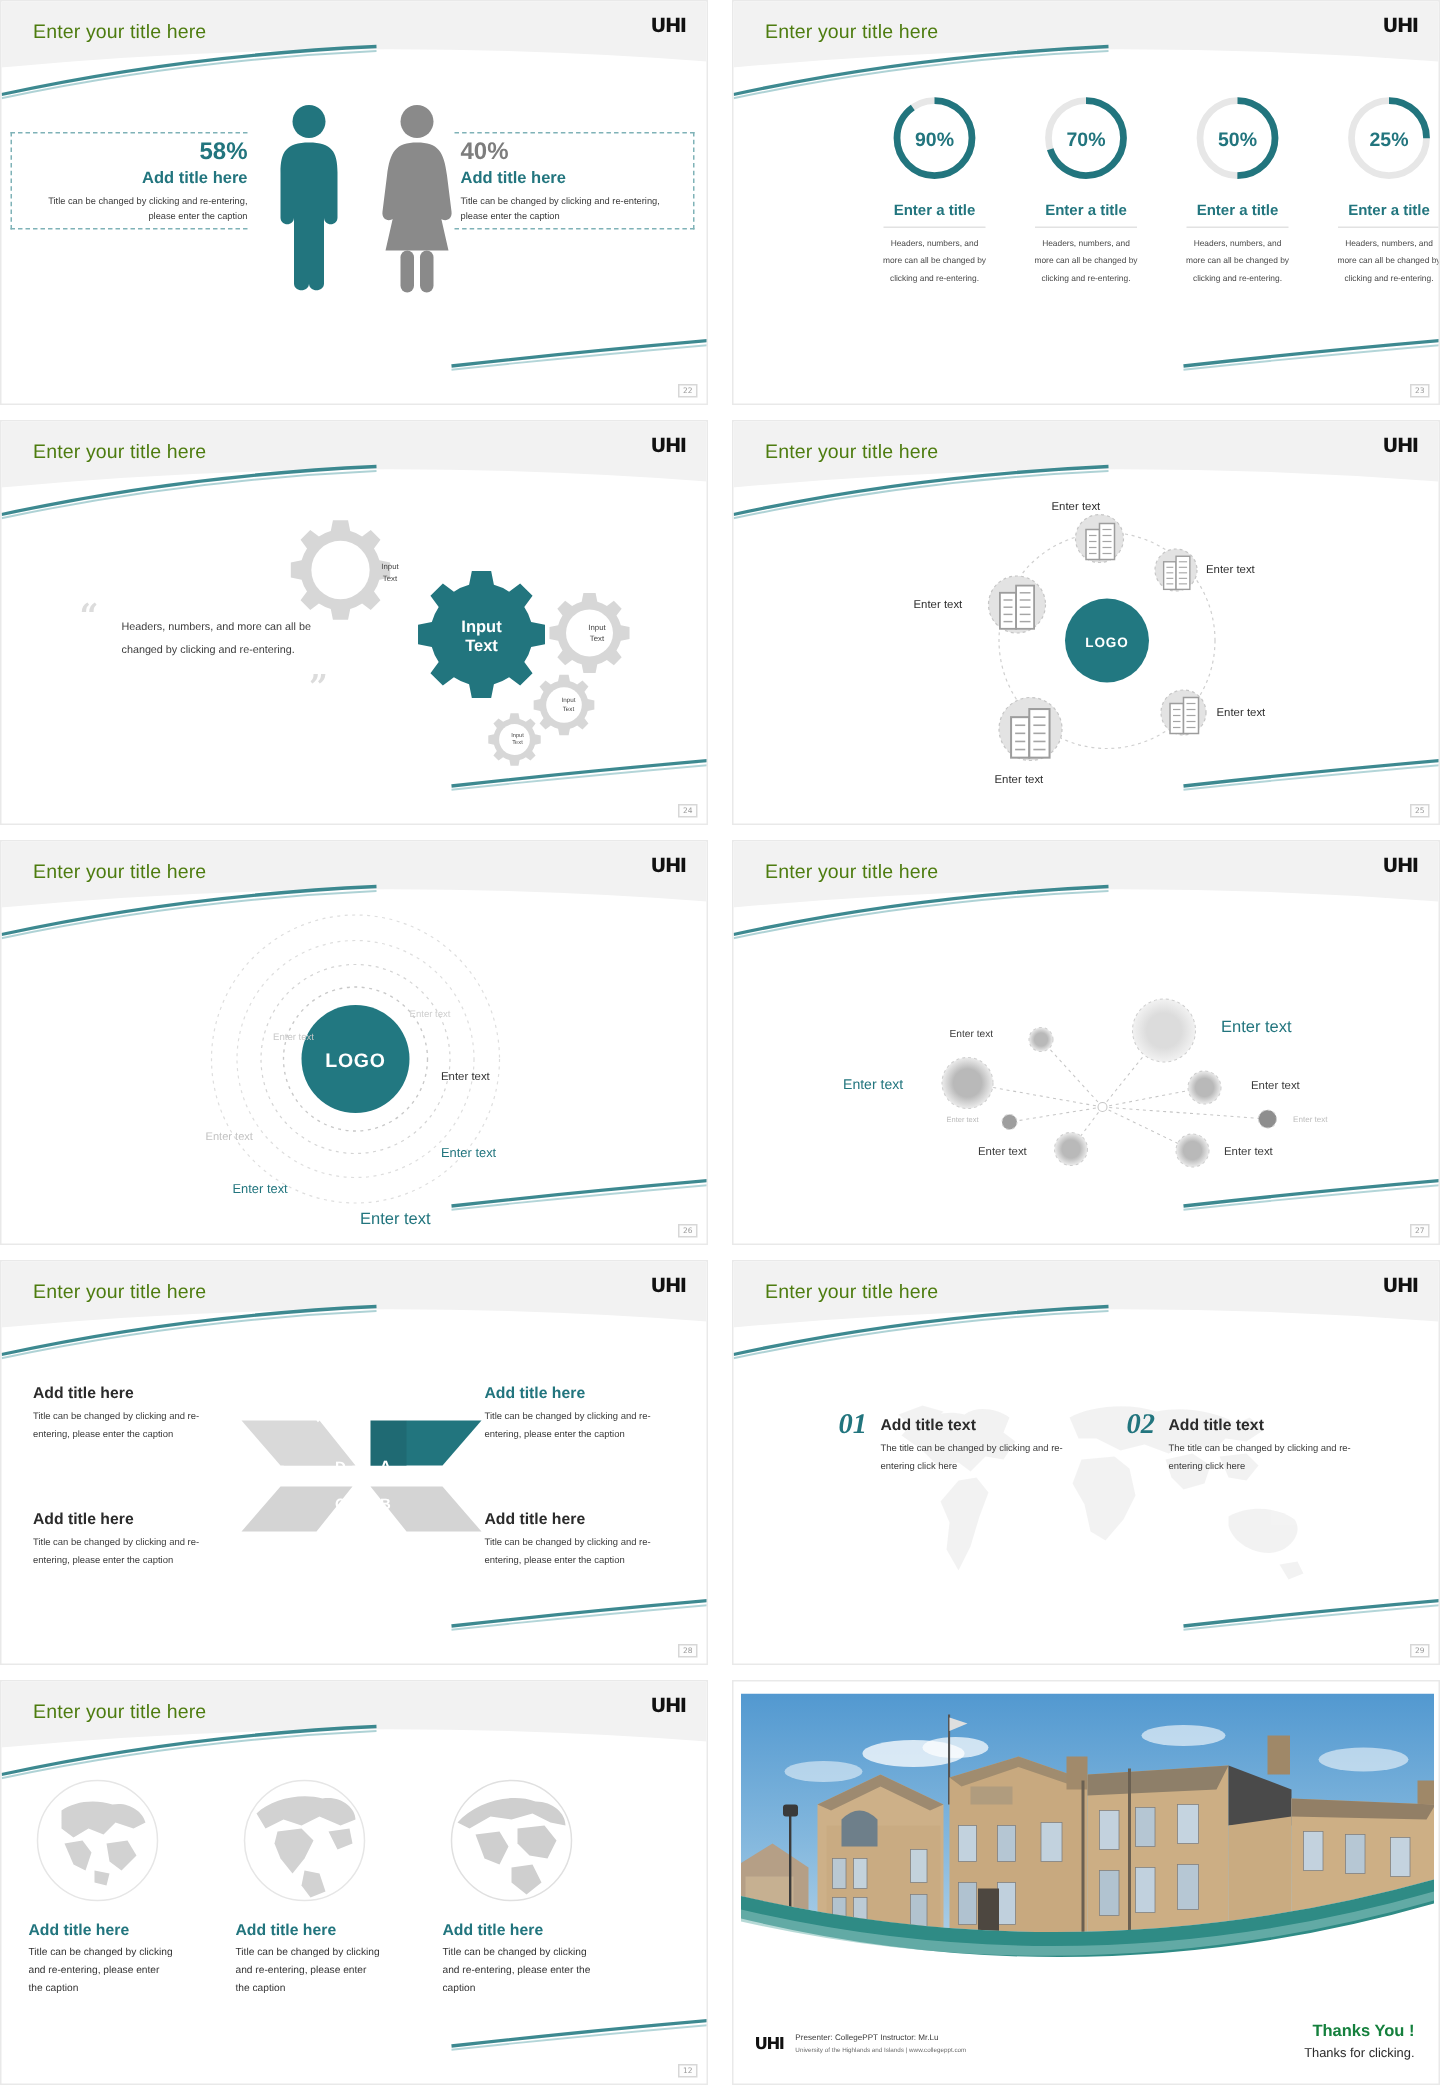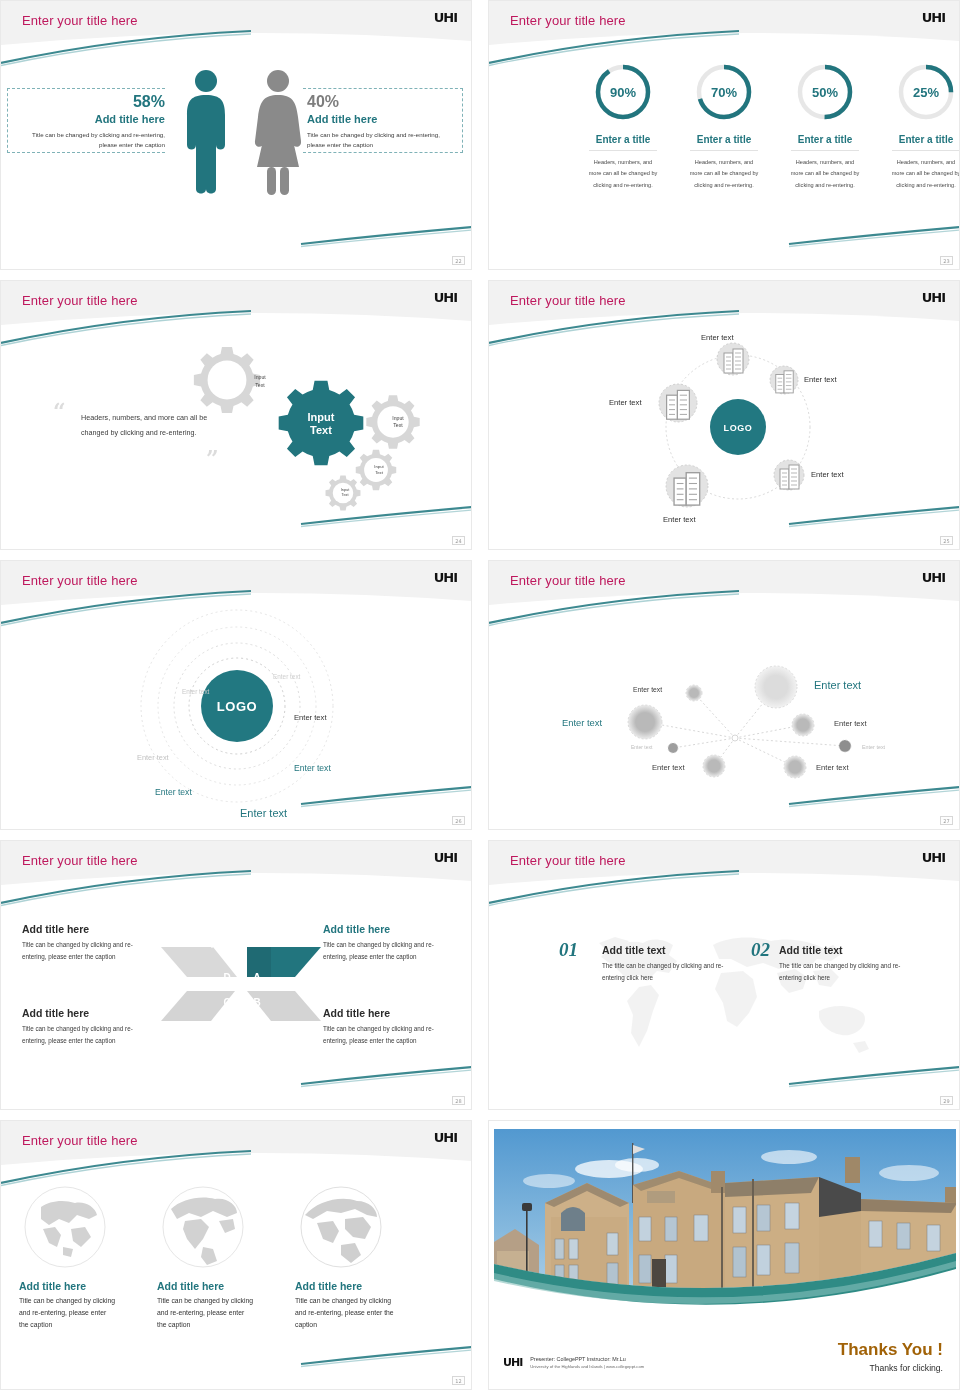--- a/index.html
+++ b/index.html
@@ -30,21 +30,21 @@
   .slide-head {
     position: absolute; left: 0; top: 0; width: 100%; height: 44px;
     background: #f2f2f2;
     z-index: 1;
   }
   .head-curve {
     position: absolute; left: 0; top: 0; width: 100%; height: 60px; z-index: 2;
   }
   .slide-title {
     position: absolute; left: 21px; top: 12px;
-    font-size: 13px; color: #be185d; letter-spacing: .1px;
+    font-size: 13px; color: #4d7c0f; letter-spacing: .1px;
     z-index: 6; white-space: nowrap;
   }
   .uhi-logo {
     position: absolute; right: 14px; top: 9px; z-index: 6;
     font-size: 13px; font-weight: 700; color: #111;
     letter-spacing: -1px; font-family: "DejaVu Sans", sans-serif;
   }
   .swoosh { position: absolute; left: 0; top: 0; width: 472px; height: 270px; z-index: 3; pointer-events: none; }
   .page-num {
     position: absolute; right: 6px; bottom: 4px; z-index: 7;
@@ -97,21 +97,21 @@
   
   .num-big { font-size: 19px; font-weight: 700; font-style: italic; color: #22757e; font-family: "Liberation Serif", serif; }
   .n-h { font-size: 10.5px; font-weight: 700; color: #2b2b2b; }
   .n-p { font-size: 6.3px; color: #3b3b3b; line-height: 1.95; margin-top: 4px; }
 
   
   .g-h { font-size: 10.5px; font-weight: 700; color: #22757e; }
   .g-p { font-size: 6.8px; color: #333; line-height: 1.75; margin-top: 3px; }
 
   
-  .thanks-big { font-size: 17px; font-weight: 700; color: #a16207; }
+  .thanks-big { font-size: 11px; font-weight: 700; color: #15803d; }
   .thanks-sub { font-size: 8.6px; color: #2b2b2b; margin-top: 3px; }
   .foot-l1 { font-size: 5.4px; color: #3a3a3a; }
   .foot-l2 { font-size: 4.2px; color: #6a6a6a; margin-top: 2px; }
 </style>
 </head>
 <body>
 
 <div class="sheet">
 
   <div class="slide">
@@ -525,21 +525,21 @@
           <path d="M58,72 L70,70 L78,80 L72,96 L66,116 L58,132 L50,118 L52,100 L46,86 Z"></path>
           <path d="M132,30 C146,22 172,20 190,26 C208,22 230,26 244,34 L252,30 L262,38 L250,46 L236,44 L228,52 L214,48 L198,54 L182,48 L166,52 L150,44 L138,44 Z"></path>
           <path d="M140,58 L162,56 L172,64 L176,82 L168,98 L156,112 L146,106 L142,88 L134,74 Z"></path>
           <path d="M196,58 L214,54 L226,62 L222,74 L208,78 L200,70 Z"></path>
           <path d="M232,56 L250,54 L258,62 L250,72 L238,70 Z"></path>
           <path d="M238,96 C252,88 272,90 282,98 C288,106 280,118 268,120 C254,122 240,112 238,102 Z"></path>
           <path d="M272,128 L284,126 L288,134 L278,138 Z"></path>
           <path d="M18,28 L34,22 L48,26 L40,34 L26,36 Z"></path>
         </g>
       </svg>
-      <div style="position:absolute;left:70px;top:54px;display:flex;gap:24px;">
+      <div style="position:absolute;left:70px;top:54px;display:flex;gap:9px;">
         <div class="num-big">01</div>
         <div style="width:135px;padding-top:5px;">
           <div class="n-h">Add title text</div>
           <div class="n-p">The title can be changed by clicking and re-entering click here</div>
         </div>
       </div>
       <div style="position:absolute;left:262px;top:54px;display:flex;gap:9px;">
         <div class="num-big">02</div>
         <div style="width:135px;padding-top:5px;">
           <div class="n-h">Add title text</div>

